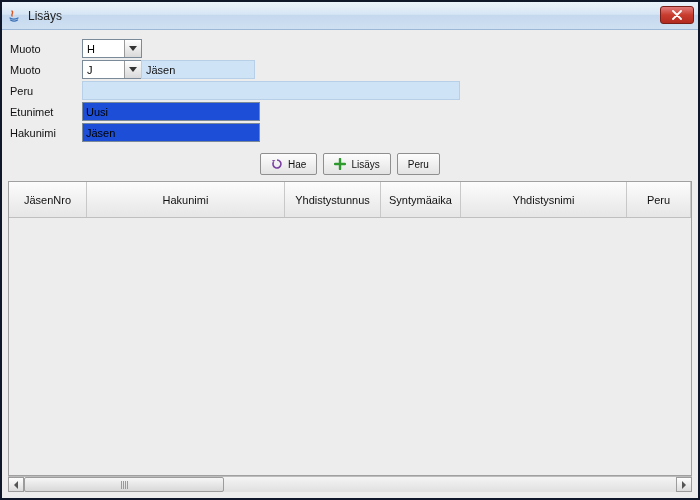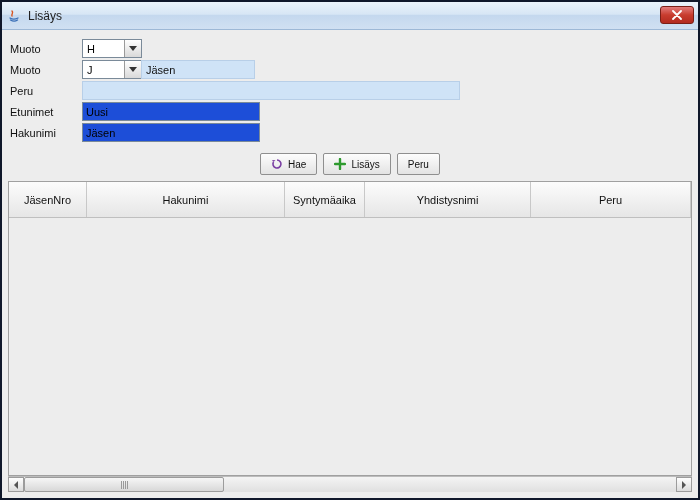--- a/index.html
+++ b/index.html
@@ -211,20 +211,21 @@
       </button>
       <button class="btn">
         <span>Peru</span>
       </button>
     </div>
 
     <div class="table-wrap">
       <div class="thead">
         <div class="th" style="width:78px">JäsenNro</div>
         <div class="th" style="width:198px">Hakunimi</div>
+        <div class="th" style="width:96px">Yhdistystunnus</div>
         <div class="th" style="width:80px">Syntymäaika</div>
         <div class="th" style="width:166px">Yhdistysnimi</div>
         <div class="th" style="flex:1">Peru</div>
       </div>
       <div class="tbody"></div>
     </div>
 
     <div class="hscroll">
       <div class="arrow">
         <svg width="6" height="8" viewBox="0 0 6 8">

